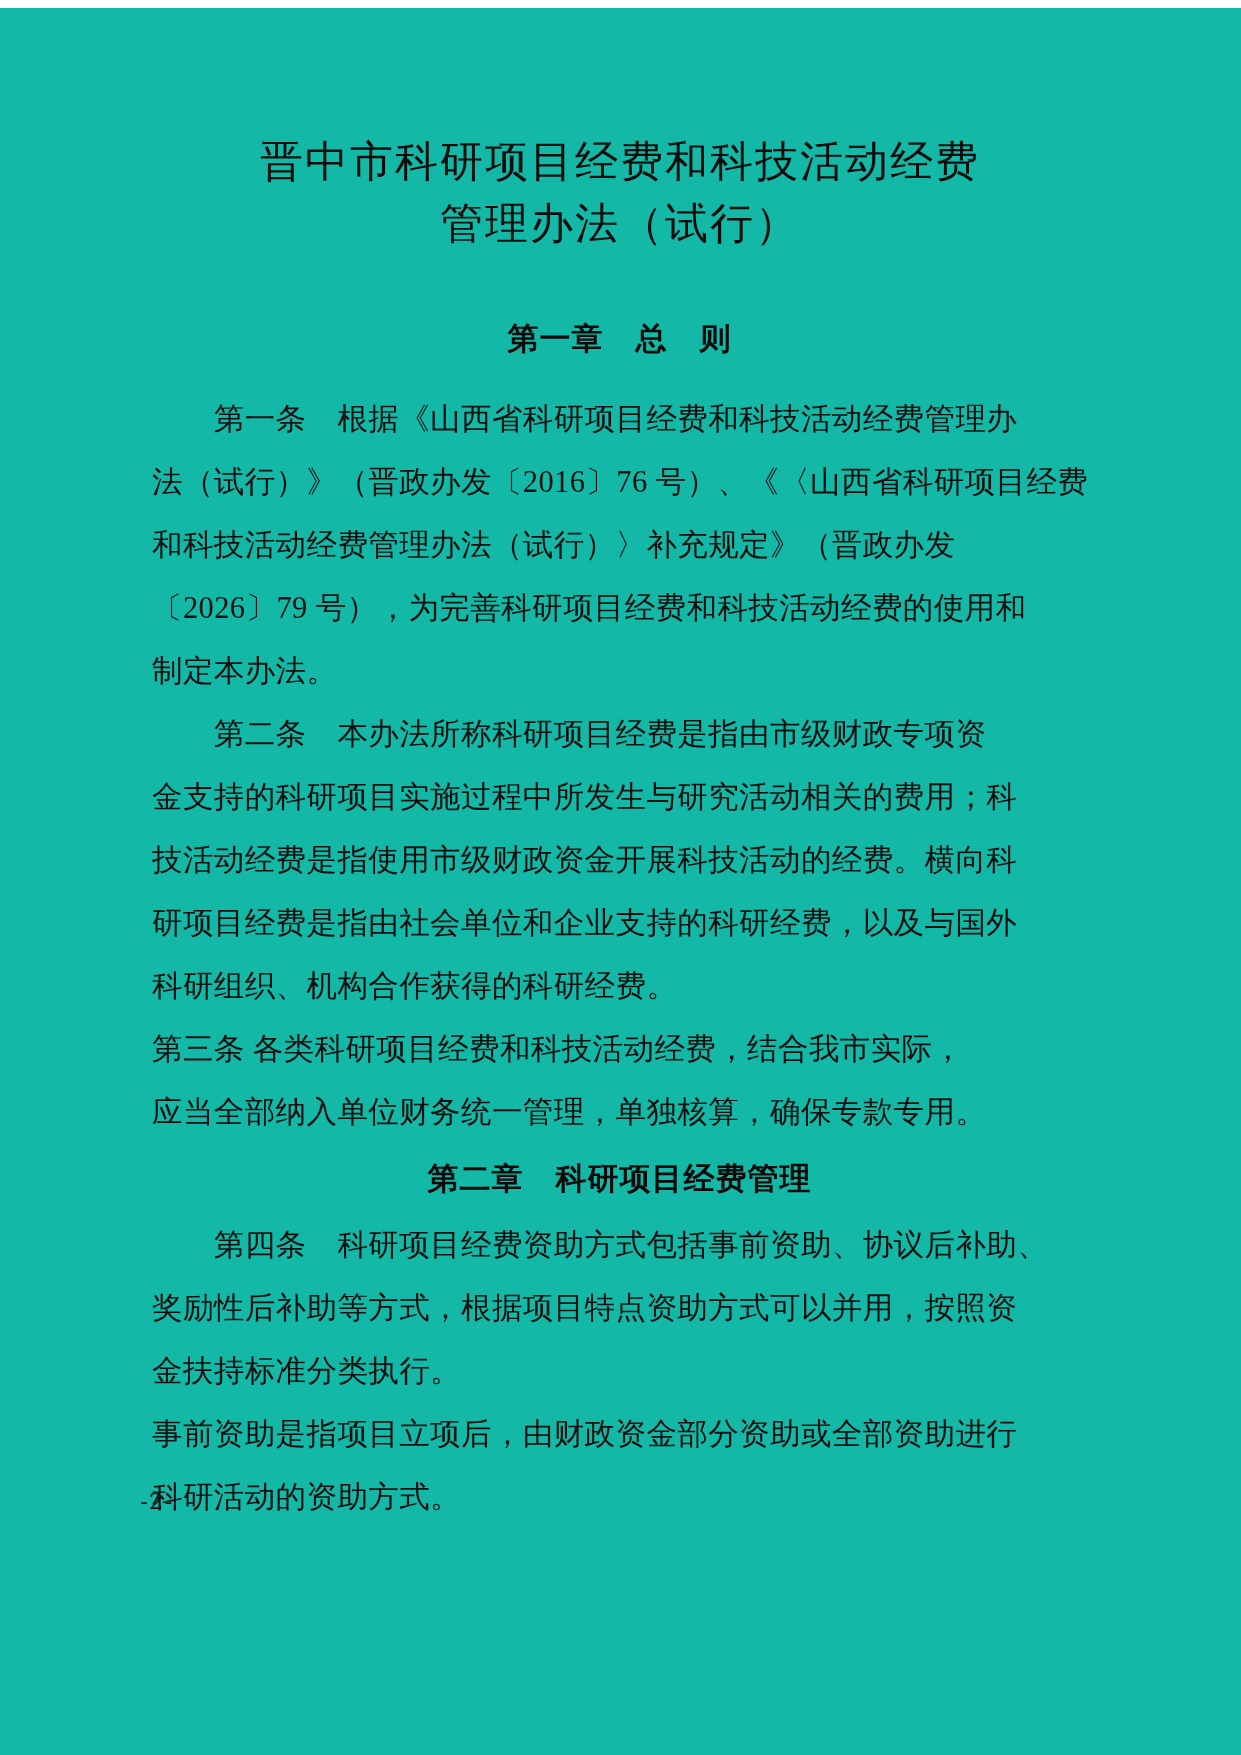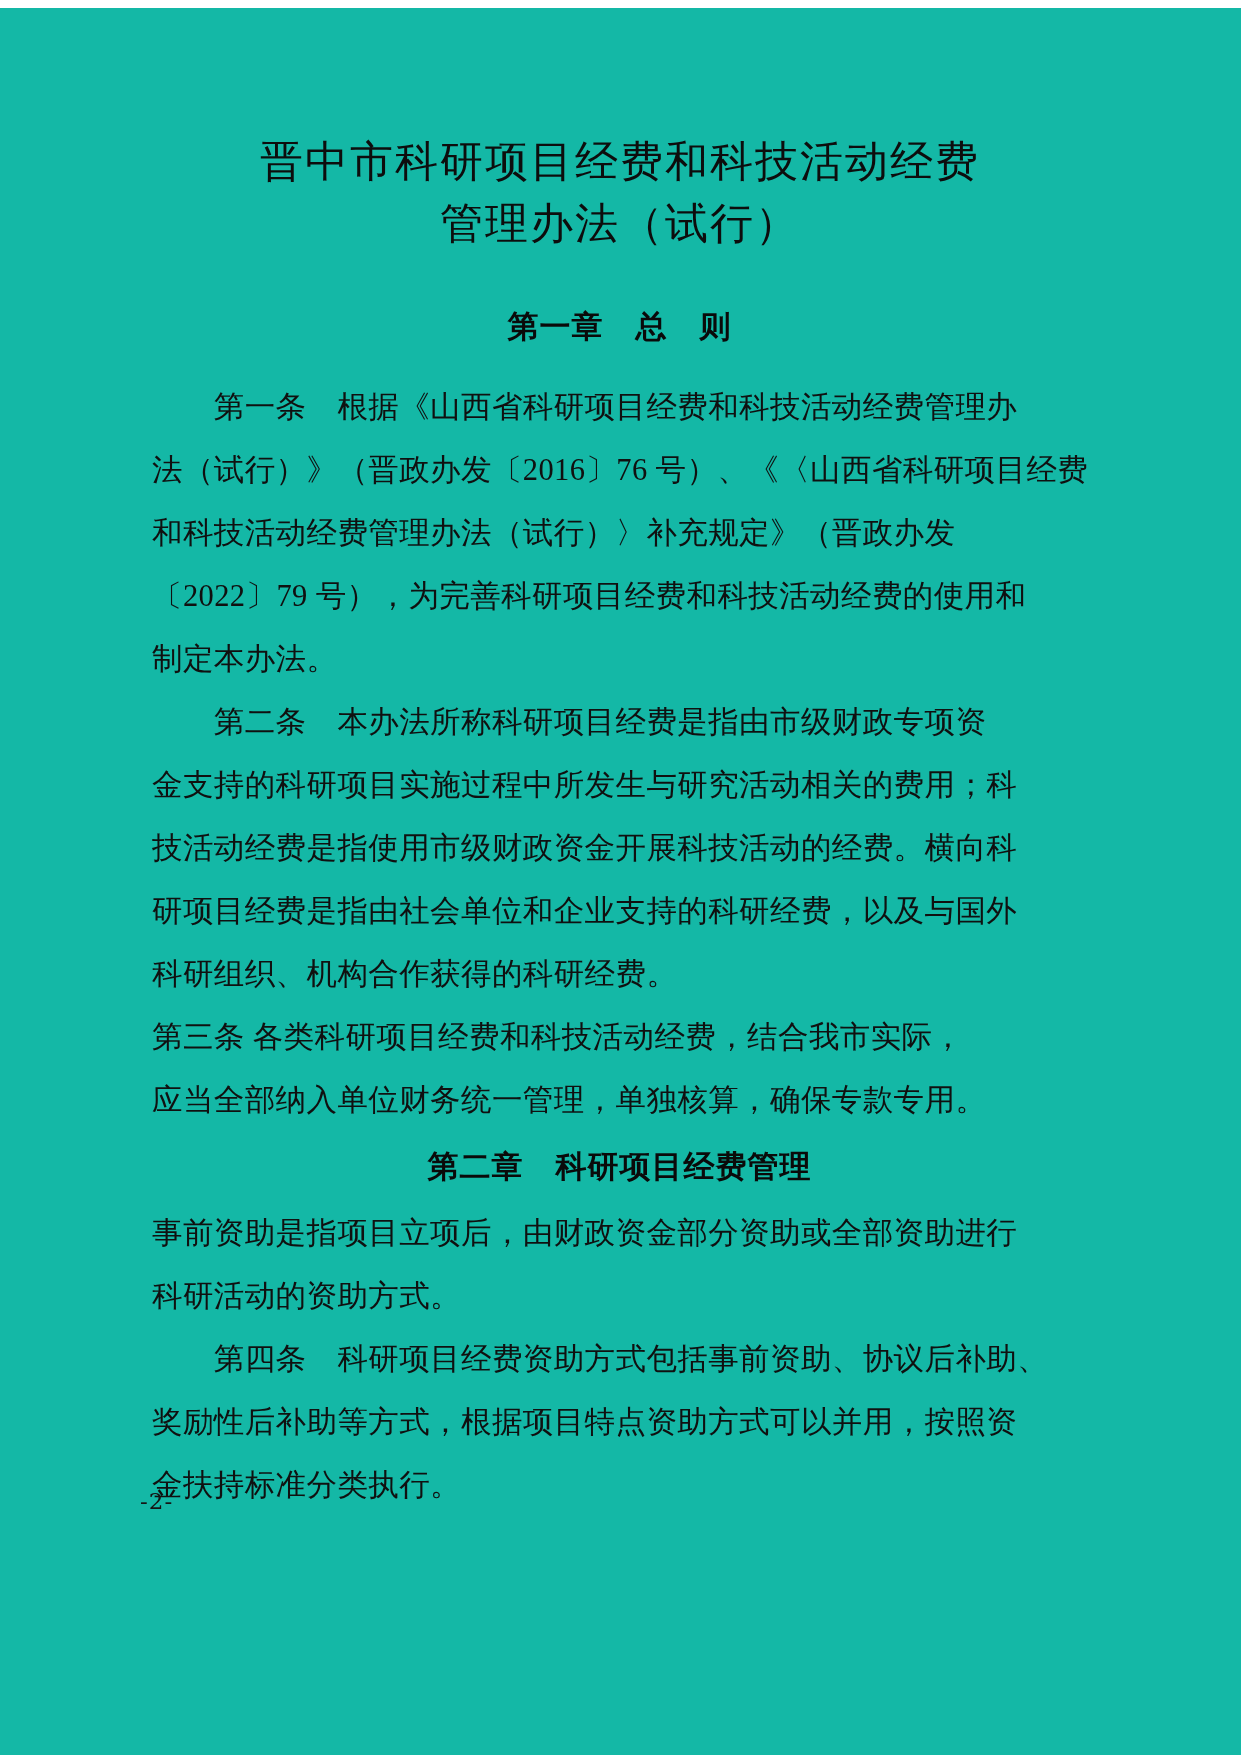--- a/index.html
+++ b/index.html
@@ -45,21 +45,21 @@
     font-weight: 700;
     letter-spacing: 1px;
     color: #0a0a0a;
     white-space: pre;
   }
 
   
   .body-block {
     position: absolute;
     left: 152px;
-    top: 284px;
+    top: 296px;
     width: 935px;
   }
 
   .para {
     font-family: Liberation Serif, serif;
     font-size: 30.5px;
     color: #101010;
     letter-spacing: 0.4px;
     margin: 0;
   }
@@ -102,47 +102,47 @@
 
   <div class="body-block">
 
     <div class="chapter-heading heading-row">第一章　总　则</div>
     <div class="gap-sm"></div>
 
     <div class="para">
       <span class="line">　　第一条　根据《山西省科研项目经费和科技活动经费管理办</span>
       <span class="line">法（试行）》（晋政办发〔2016〕76 号）、《〈山西省科研项目经费</span>
       <span class="line">和科技活动经费管理办法（试行）〉补充规定》（晋政办发</span>
-      <span class="line">〔2022〕79 号），为完善科研项目经费和科技活动经费的使用和</span>
+      <span class="line">〔2026〕79 号），为完善科研项目经费和科技活动经费的使用和</span>
       <span class="line">制定本办法。</span>
     </div>
 
     <div class="para">
       <span class="line">　　第二条　本办法所称科研项目经费是指由市级财政专项资</span>
       <span class="line">金支持的科研项目实施过程中所发生与研究活动相关的费用；科</span>
       <span class="line">技活动经费是指使用市级财政资金开展科技活动的经费。横向科</span>
       <span class="line">研项目经费是指由社会单位和企业支持的科研经费，以及与国外</span>
       <span class="line">科研组织、机构合作获得的科研经费。</span>
     </div>
 
     <div class="para">
       <span class="line">第三条 各类科研项目经费和科技活动经费，结合我市实际，</span>
       <span class="line">应当全部纳入单位财务统一管理，单独核算，确保专款专用。</span>
     </div>
 
     <div class="chapter-heading heading-row">第二章　科研项目经费管理</div>
 
     <div class="para">
-      <span class="line">事前资助是指项目立项后，由财政资金部分资助或全部资助进行</span>
-      <span class="line">科研活动的资助方式。</span>
+      <span class="line">　　第四条　科研项目经费资助方式包括事前资助、协议后补助、</span>
+      <span class="line">奖励性后补助等方式，根据项目特点资助方式可以并用，按照资</span>
+      <span class="line">金扶持标准分类执行。</span>
     </div>
 
     <div class="para">
-      <span class="line">　　第四条　科研项目经费资助方式包括事前资助、协议后补助、</span>
-      <span class="line">奖励性后补助等方式，根据项目特点资助方式可以并用，按照资</span>
-      <span class="line">金扶持标准分类执行。</span>
+      <span class="line">事前资助是指项目立项后，由财政资金部分资助或全部资助进行</span>
+      <span class="line">科研活动的资助方式。</span>
     </div>
 
   </div>
 
   <div class="page-number">-2-</div>
 
 </div>
 
 </body></html>

